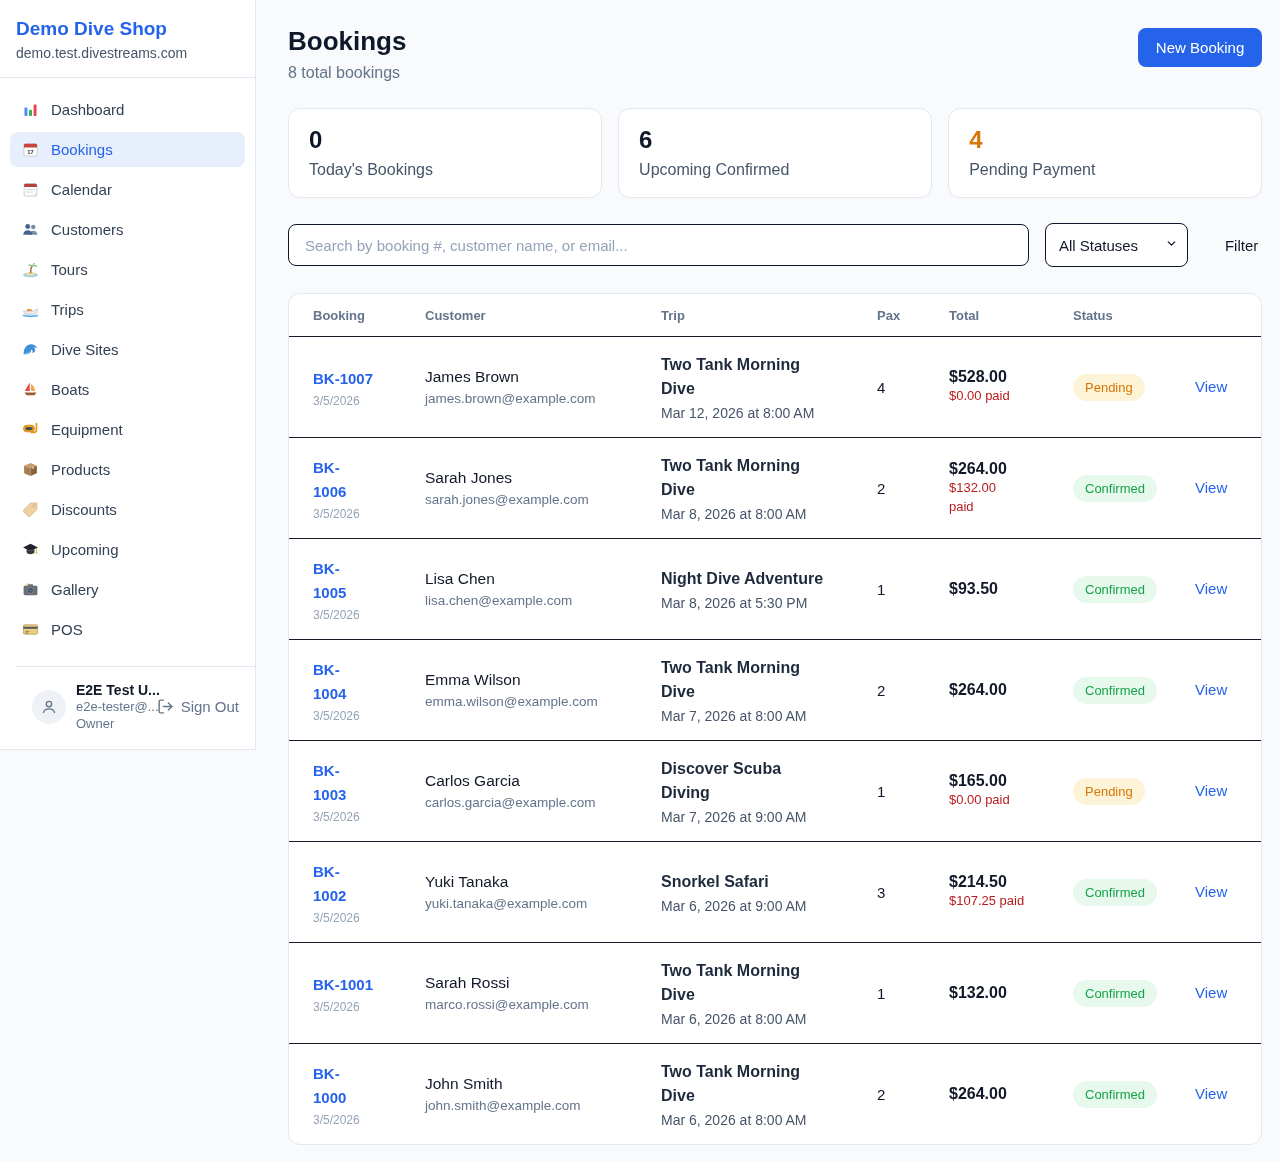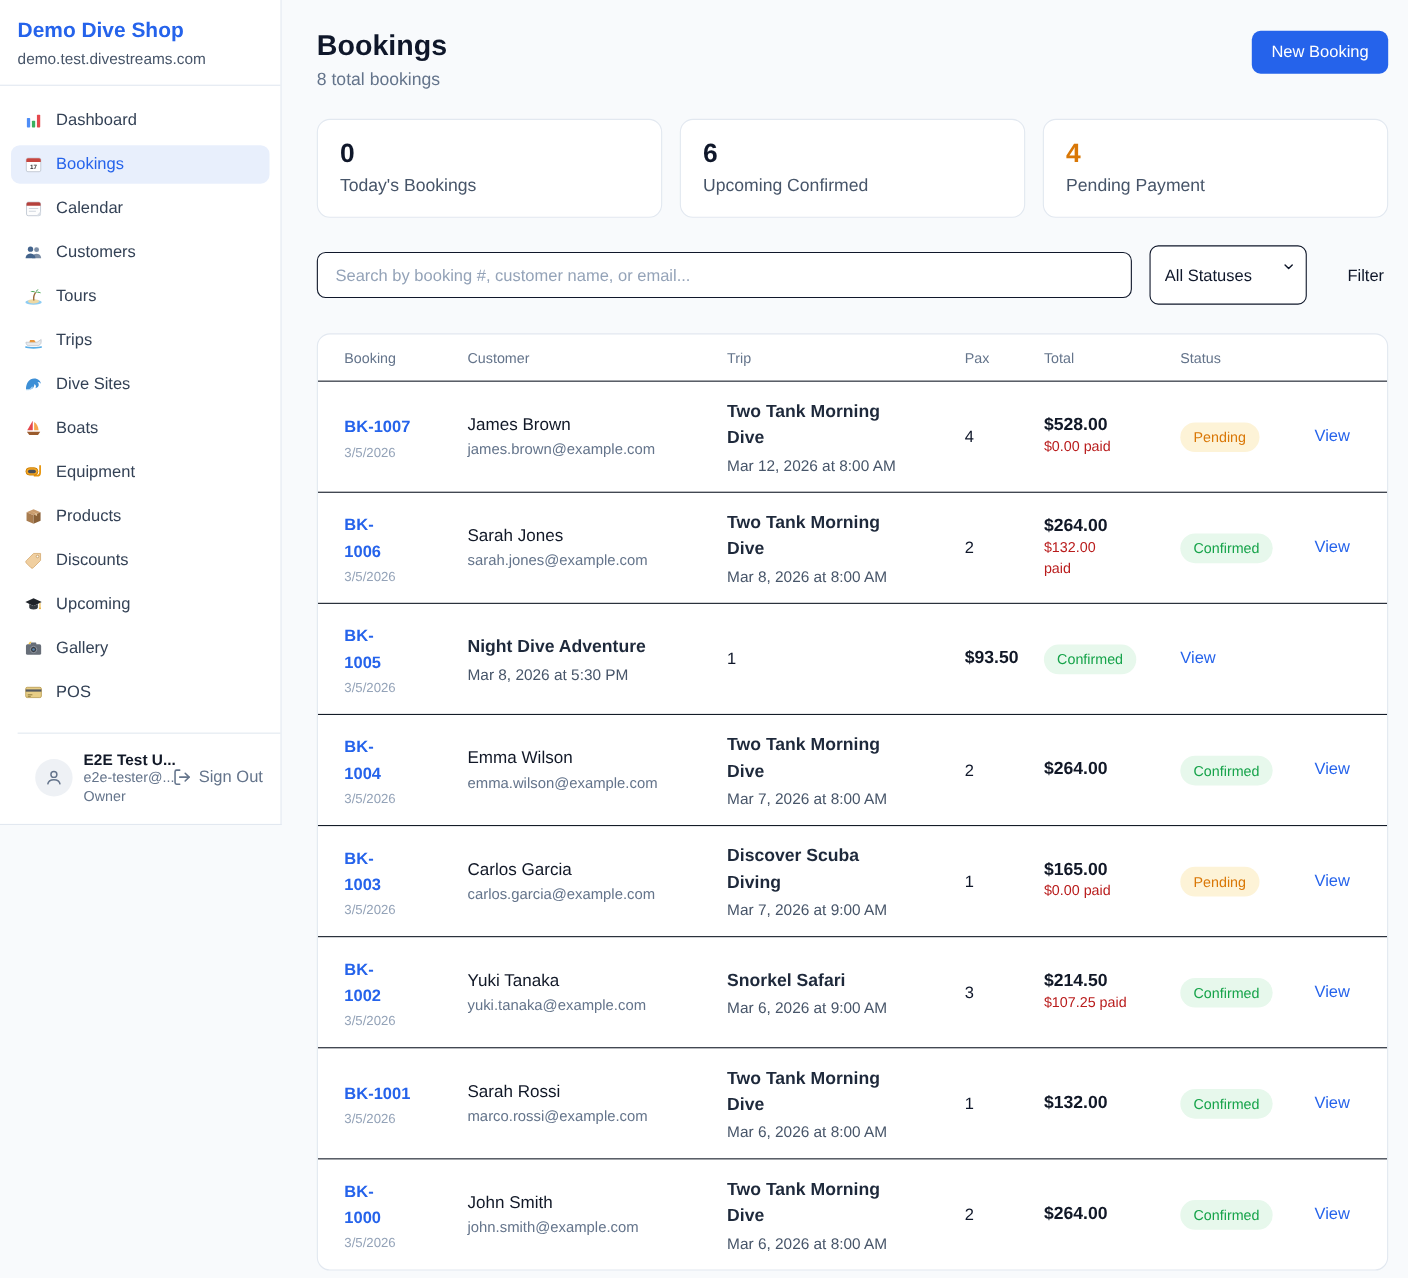--- a/index.html
+++ b/index.html
@@ -65,38 +65,38 @@
   .filter-row { display:flex; align-items:center; margin-top:25px; }
   .search-input {
     flex:1; height:42px; border:1px solid #0f172a; border-radius:8px;
     padding:0 16px; font-size:15px; font-family:inherit; color:#0f172a;
     background:#fff; outline:none;
   }
   .search-input::placeholder { color:#94a3b8; }
   .select-wrap { position:relative; margin-left:16px; }
   .status-select {
     appearance:none; -webkit-appearance:none;
-    width:143px; height:54px; border:1px solid #0f172a; border-radius:8px;
+    width:143px; height:44px; border:1px solid #0f172a; border-radius:8px;
     padding:0 30px 0 13px; font-size:15px; font-family:inherit; color:#0f172a;
     background:#fff; cursor:pointer; outline:none;
   }
   .select-chevron { position:absolute; right:10px; top:13px; pointer-events:none; color:#0f172a; }
   .filter-btn {
     background:none; border:none; font-size:15px; color:#0f172a;
     font-family:inherit; margin-left:33px; cursor:pointer; padding:0 4px;
   }
   
   .table-card {
     margin-top:26px; background:#fff; border:1px solid #e2e8f0;
     border-radius:12px; overflow:hidden;
   }
   .tgrid { display:grid; grid-template-columns:112px 236px 216px 72px 124px 122px 1fr; }
   .thead { padding:0 24px; border-bottom:1px solid #141c28; }
   .thead .tgrid > div {
-    font-size:13px; font-weight:400; color:#64748b;
+    font-size:13px; font-weight:700; color:#64748b;
     padding:14px 0 13px; display:flex; align-items:center;
   }
   .trow-wrap { padding:0 24px; border-bottom:1px solid #141c28; }
   .trow-wrap:last-child { border-bottom:none; }
   .trow { min-height:100px; align-items:center; padding:14px 0; }
   .cell { padding-right:10px; }
   .bk-id { font-size:15px; font-weight:700; color:#2563eb; white-space:pre-line; line-height:1.6; cursor:pointer; }
   .bk-date { font-size:12px; color:#94a3b8; margin-top:3px; }
   .cust-name { font-size:15.5px; color:#111827; }
   .cust-email { font-size:13.5px; color:#64748b; margin-top:5px; }
@@ -399,20 +399,24 @@
     </div>
 
     <div class="trow-wrap">
       <div class="tgrid trow">
         <div class="cell">
             <div class="bk-id">BK-
 1005</div>
             <div class="bk-date">3/5/2026</div>
           </div>
         <div class="cell">
+            <div class="cust-name">Lisa Chen</div>
+            <div class="cust-email">lisa.chen@example.com</div>
+          </div>
+        <div class="cell">
             <div class="trip-name">Night Dive Adventure</div>
             <div class="trip-date">Mar 8, 2026 at 5:30 PM</div>
           </div>
         <div class="cell pax">1</div>
         <div class="cell">
             <div class="total">$93.50</div>
             <div class="paid"></div>
           </div>
         <div class="cell"><span class="badge confirmed">Confirmed</span></div>
         <div class="cell"><span class="view-link">View</span></div>

